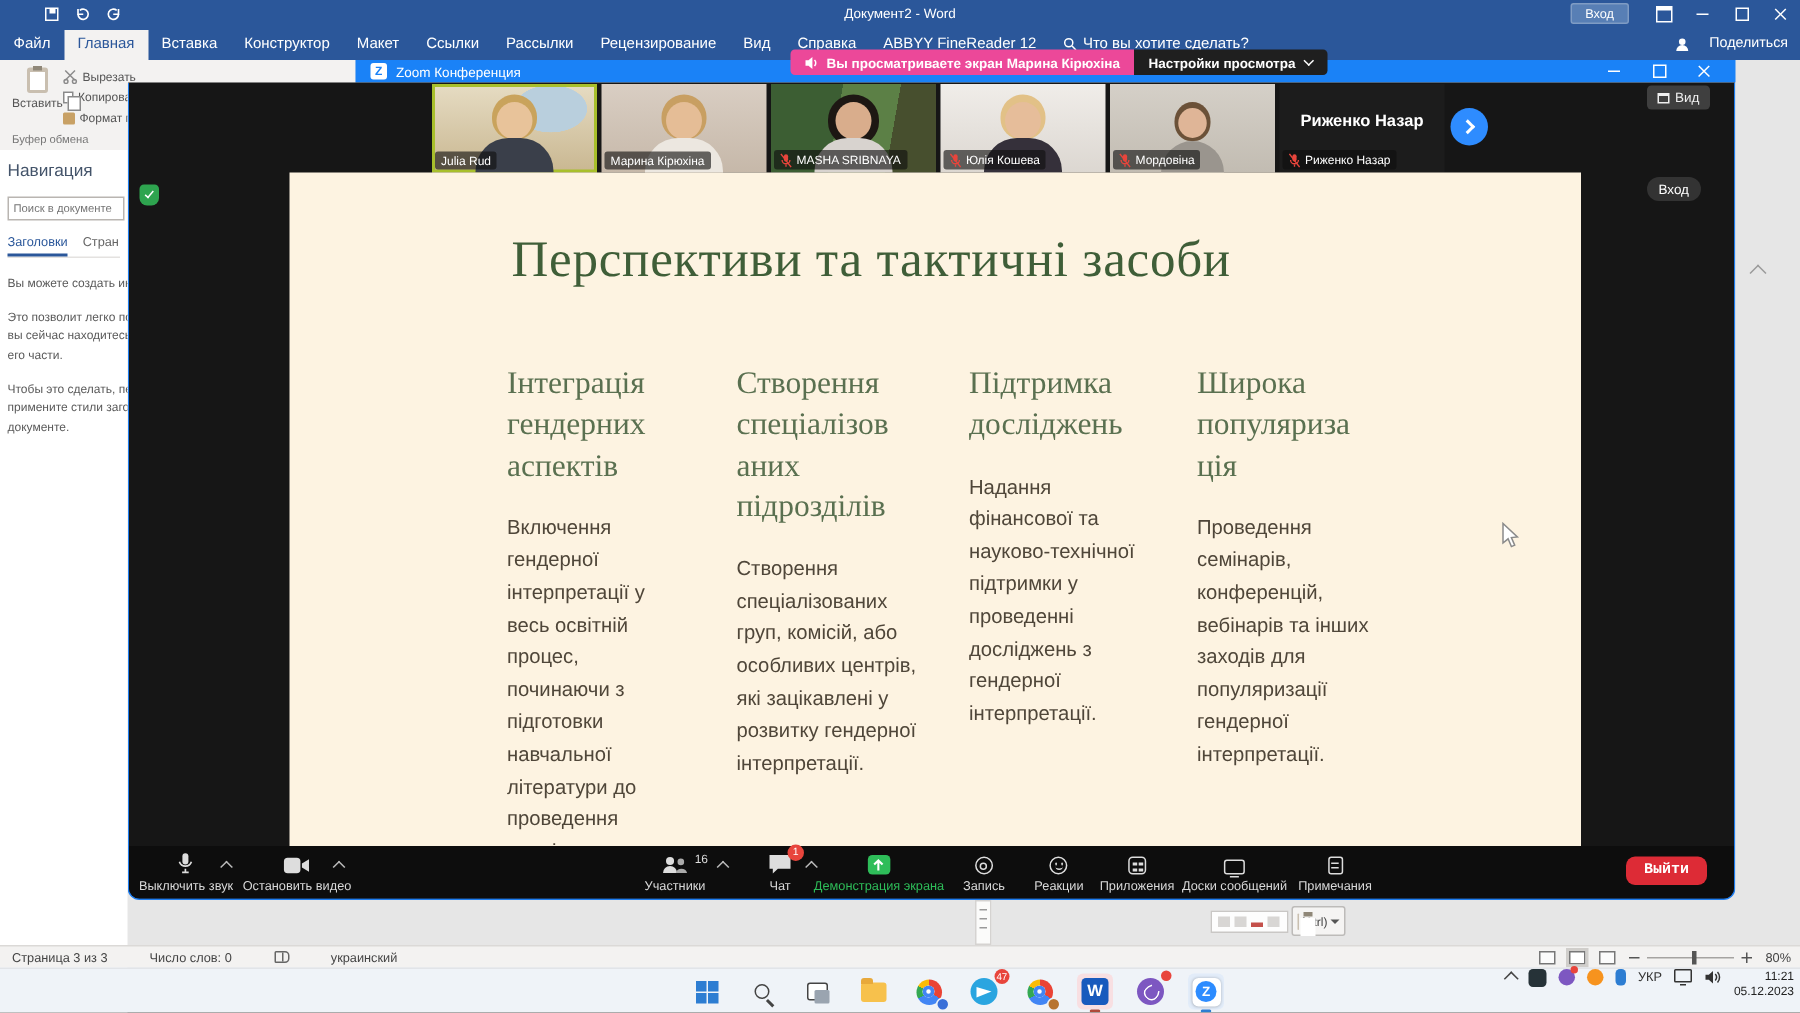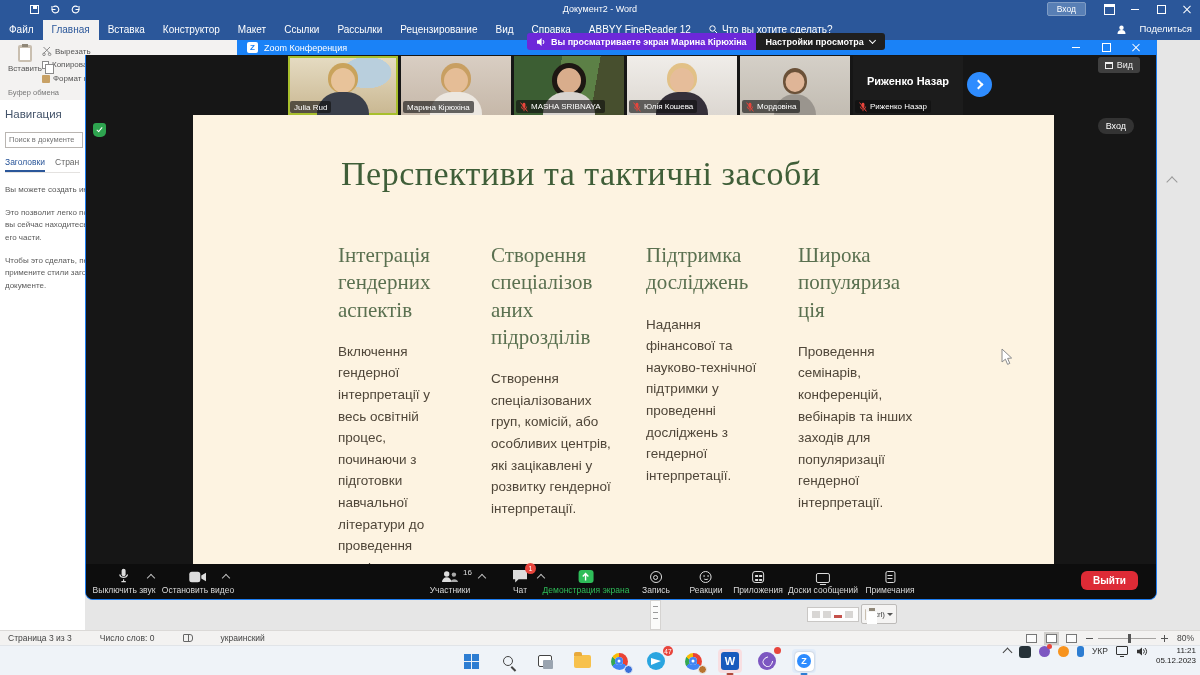--- a/index.html
+++ b/index.html
@@ -85,21 +85,21 @@
   .zc { width:30px; height:15px; display:flex; align-items:center; justify-content:center; position:relative; }
   .zc-min::after { content:""; width:8px; height:1px; background:#fff; }
   .zc-max::after { content:""; width:7px; height:7px; border:1px solid #fff; }
   .zc-x::before,.zc-x::after { content:""; position:absolute; width:10px; height:1.2px; background:#fff; }
   .zc-x::before { transform:rotate(45deg);} .zc-x::after { transform:rotate(-45deg);}
 
   .zbody { position:absolute; left:85px; top:55px; width:1072px; height:545px; background:#161616;
            border:1.5px solid #1e7df0; border-top:none; border-radius:0 0 8px 8px; overflow:hidden; }
 
   .banner { position:absolute; left:527px; top:33px; height:17px; display:flex; z-index:30; font-size:9px; font-weight:bold; }
-  .banner-green { background:#6d28d9; color:#fff; display:flex; align-items:center; gap:5px; padding:0 9px; border-radius:3px 0 0 3px; }
+  .banner-green { background:#ec4899; color:#fff; display:flex; align-items:center; gap:5px; padding:0 9px; border-radius:3px 0 0 3px; }
   .banner-dark { background:#1f1f1f; color:#fff; display:flex; align-items:center; gap:6px; padding:0 10px; border-radius:0 3px 3px 0; }
   .chev-dn { width:5px; height:5px; border-right:1.2px solid #fff; border-bottom:1.2px solid #fff; transform:rotate(45deg); margin-top:-2px; }
 
   .tile { position:absolute; top:1px; width:110px; height:59px; background:#333; overflow:hidden; }
   .tile .hair { position:absolute; left:50%; transform:translateX(-50%); top:7px; width:30px; height:30px; border-radius:50% 50% 46% 46%; }
   .tile .head { position:absolute; left:50%; transform:translateX(-50%); top:12px; width:24px; height:25px; border-radius:50%; }
   .tile .torso { position:absolute; left:50%; transform:translateX(-50%); top:36px; width:52px; height:26px; border-radius:22px 22px 0 0; }
   .tile.active { outline:2px solid #a8bf2c; outline-offset:-2px; }
   .nm { position:absolute; left:2px; bottom:2px; background:rgba(15,15,15,.62); color:#fff; font-size:8px;
         padding:1.5px 4px; border-radius:2px; display:flex; align-items:center; gap:3px; white-space:nowrap; max-width:104px; overflow:hidden; }
@@ -144,21 +144,21 @@
   .smile { width:12px; height:12px; border:1.3px solid #ddd; border-radius:50%; position:relative; }
   .smile::before { content:""; position:absolute; left:2.5px; top:3px; width:1.5px; height:1.5px; background:#ddd; box-shadow:4px 0 #ddd; border-radius:50%; }
   .smile::after { content:""; position:absolute; left:2.5px; bottom:2px; width:5px; height:2.5px; border-bottom:1.3px solid #ddd; border-radius:0 0 5px 5px; }
   .appsic { width:12px; height:12px; border:1.3px solid #ddd; border-radius:3px; position:relative; }
   .appsic::after { content:""; position:absolute; left:2.5px; top:2.5px; width:2.5px; height:2.5px; background:#ddd; box-shadow:4px 0 #ddd, 0 4px #ddd, 4px 4px #ddd; }
   .wbic { width:14px; height:10px; border:1.3px solid #ddd; border-radius:2px; position:relative; }
   .wbic::after { content:""; position:absolute; left:3px; bottom:-3px; width:6px; height:1.3px; background:#ddd; }
   .noteic { width:10px; height:12px; border:1.3px solid #ddd; border-radius:2px; position:relative; }
   .noteic::after { content:""; position:absolute; left:1.5px; top:3px; width:5px; height:1px; background:#ddd; box-shadow:0 3px #ddd; }
   .leave { position:absolute; right:18px; top:7px; background:#dd2b36; color:#fff; font-size:10px; font-weight:bold;
-           padding:4px 12px; border-radius:6px; }
+           padding:4px 12px; border-radius:6px;font-family:Liberation Mono, monospace; }
 
   
   .cursor { position:absolute; left:1000px; top:348px; z-index:50; }
 
   
   .tbar { position:absolute; left:0; top:645px; width:1200px; height:30px; background:#eff3f8; border-top:1px solid #e1e4e8; }
   .tb-center { position:absolute; left:459px; top:3px; display:flex; gap:13px; }
   .tico { width:24px; height:24px; border-radius:4px; position:relative; display:flex; align-items:center; justify-content:center; }
   .tico.hl-red { background:#f8dfe2; } .tico.hl-blue { background:#e2ecf9; }
   .pill { position:absolute; bottom:-2px; left:50%; transform:translateX(-50%); width:7px; height:2.5px; border-radius:2px; }

